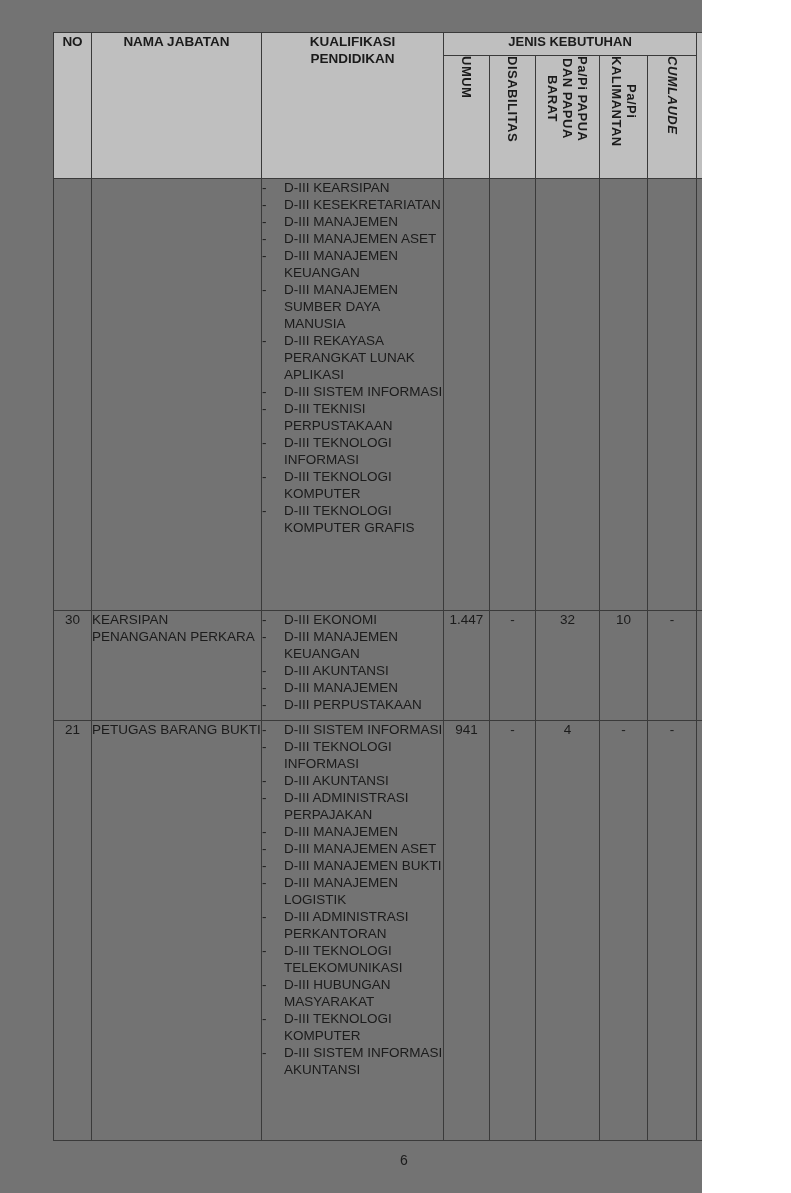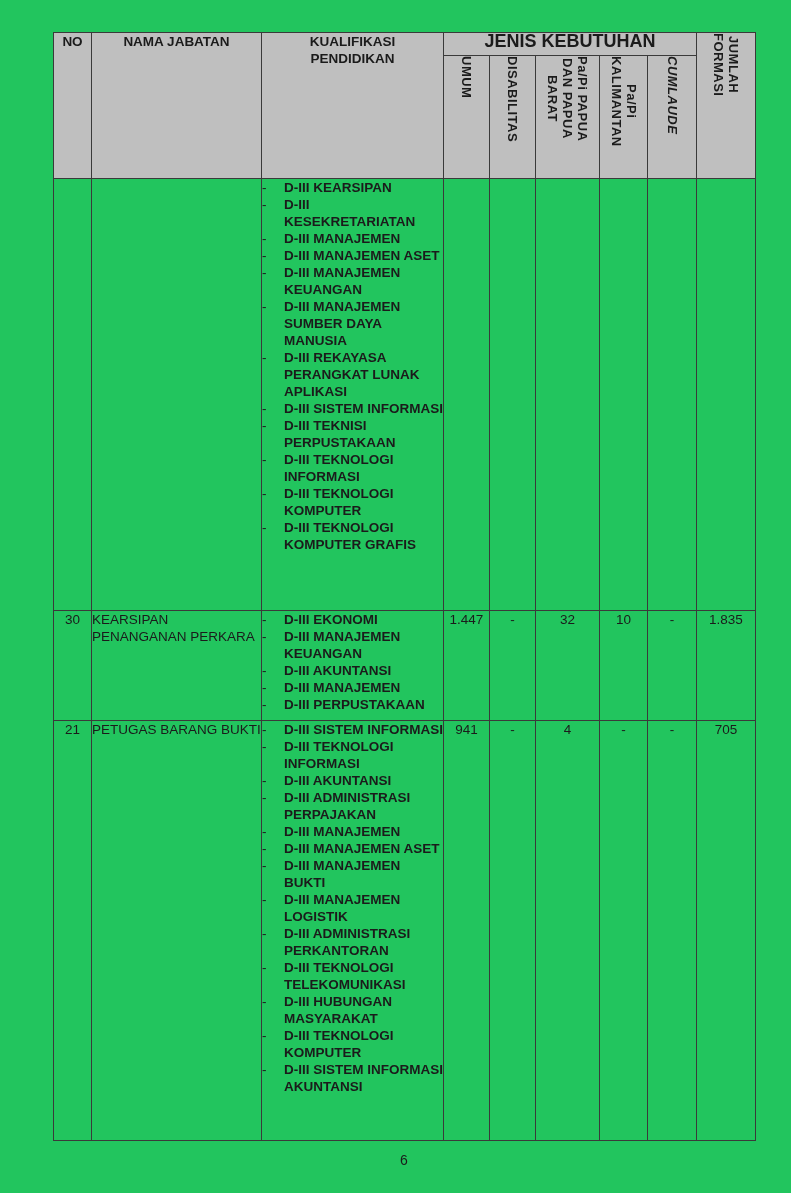--- a/index.html
+++ b/index.html
@@ -5,55 +5,55 @@
   :root{
     --header-bg:#bfbfbf;
     --border-col:#3a3a3a;
     --text-col:#1b1b1b;
   }
   html,body{margin:0;padding:0;}
   body{
     width:791px;height:1193px;background:#ffffff;
     font-family:"Liberation Sans", sans-serif;color:var(--text-col);
   }
-  .page{position:relative;width:791px;height:1193px;background:#22c55e;overflow:hidden;}
+  .page{position:relative;width:702px;height:1193px;background:#737373;overflow:hidden;}
   table.formation{
     position:absolute;left:53px;top:32px;
     border-collapse:collapse;table-layout:fixed;width:702px;
     font-size:13.5px;line-height:17px;
   }
   table.formation th, table.formation td{
     border:1.5px solid var(--border-col);
     padding:0;vertical-align:top;overflow:hidden;
   }
   thead th{
     background:var(--header-bg);
     font-weight:bold;text-align:center;vertical-align:middle;
   }
-  th.h-jenis{height:22px;font-size:18px;}
+  th.h-jenis{height:22px;font-size:13px;}
   tr.head-sub th{height:122px;}
   .hlabel{white-space:pre-line;}
   .vert{
     display:inline-block;
     writing-mode:vertical-rl;
     text-orientation:mixed;
     white-space:pre-line;
     font-size:13px;line-height:15px;letter-spacing:0.5px;
   }
   .vert.italic{font-style:italic;}
   tr.row-cont{height:432px;}
   tr.row-20{height:110px;}
   tr.row-21{height:420px;}
   td.c-no{text-align:center;padding-top:4px;}
   td.c-nama{padding:4px 6px 2px 8px;}
   td.c-kual{padding:4px 13px 2px 9px;}
   td.c-num{text-align:center;padding-top:4px;}
   .qual-item{display:flex;align-items:flex-start;}
   .qual-item .dash{flex:0 0 22px;width:22px;}
-  .qual-item .qtext{flex:1 1 auto;overflow-wrap:break-word;word-break:break-word;min-width:0;font-weight:bold;}
+  .qual-item .qtext{flex:1 1 auto;overflow-wrap:break-word;word-break:break-word;min-width:0;}
   .page-number{
     position:absolute;left:53px;top:1152px;width:702px;
     text-align:center;font-size:14px;
   }
 </style>
 </head>
 <body>
 
 <div class="page">
 

